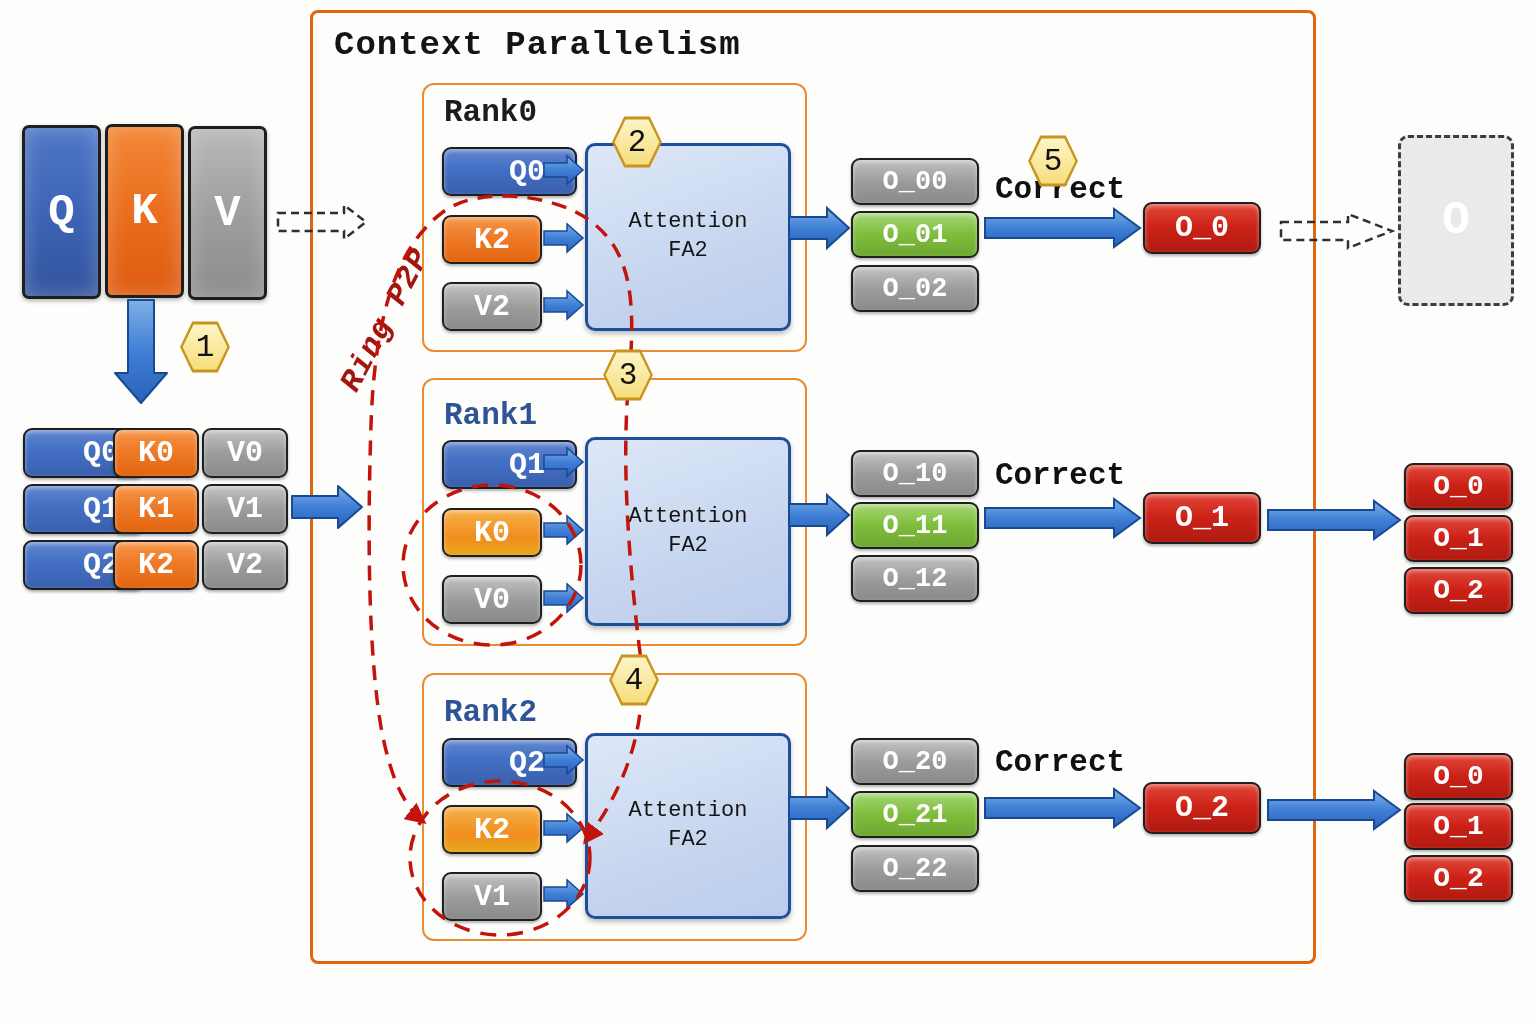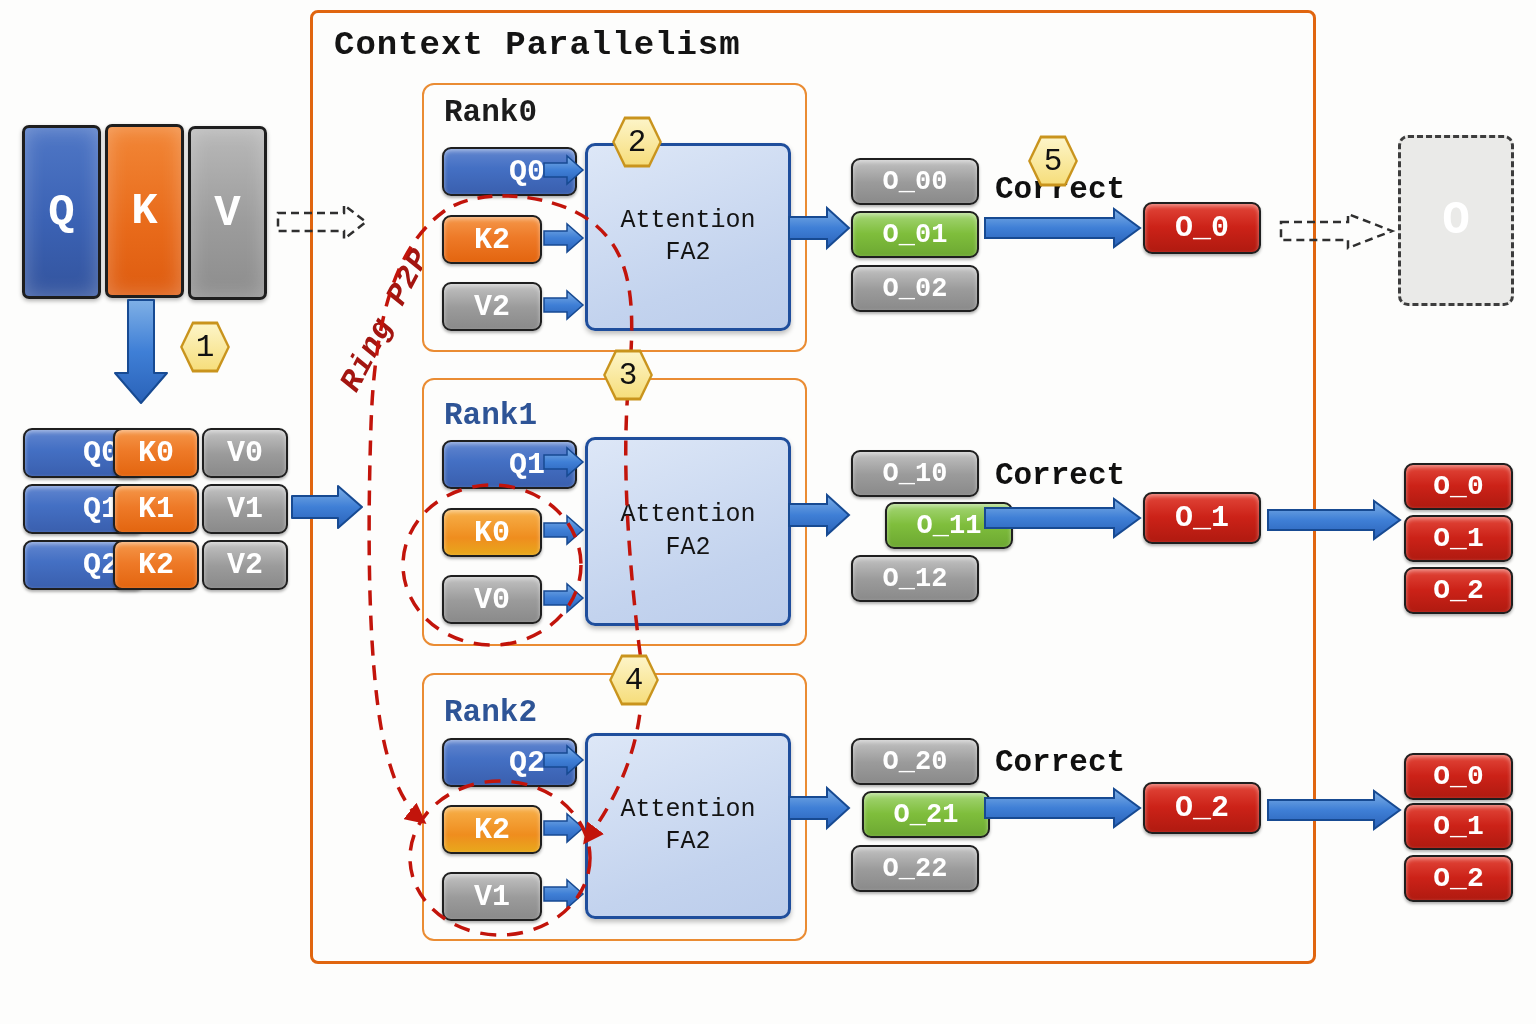--- a/index.html
+++ b/index.html
@@ -50,21 +50,21 @@
   .rank-chip{width:96px;height:45px;font-size:30px;}
   .out-chip{width:124px;height:43px;font-size:27px;}
   .res-chip{width:114px;height:48px;font-size:30px;}
   .stack-chip{width:105px;height:43px;font-size:28px;}
 
   .attn{
     position:absolute;left:585px;width:200px;
     background:linear-gradient(160deg,#dde7f7,#c3d3ee 70%,#bccdeb);
     border:3px solid #1f4e9c;border-radius:10px;
     display:flex;flex-direction:column;align-items:center;justify-content:center;
-    font-size:25px;color:#141414;line-height:1.3;
+    font-size:22px;color:#141414;line-height:1.3;
     box-shadow:0 3px 5px rgba(0,0,0,.25);
   }
   .correct{position:absolute;width:160px;text-align:center;font-size:31px;color:#101010;font-weight:600;}
 
   .merged{
     position:absolute;left:1398px;top:135px;width:110px;height:165px;
     background:#eaeae8;border:3px dashed #3d3d3d;border-radius:10px;
     display:flex;align-items:center;justify-content:center;
     color:#ffffff;font-size:46px;font-weight:600;
   }
@@ -134,36 +134,36 @@
     <div class="rank-box" style="top:378px;"></div>
     <div class="rank-label" style="top:398px;color:#2e5496;">Rank1</div>
     <div class="chip blue rank-chip" style="left:442px;top:440px;">Q1</div>
     <div class="chip orange-recv rank-chip" style="left:442px;top:508px;">K0</div>
     <div class="chip gray rank-chip" style="left:442px;top:575px;">V0</div>
     <div class="attn" style="top:437px;height:183px;">
       <div>Attention</div>
       <div>FA2</div>
     </div>
     <div class="chip gray out-chip" style="left:851px;top:450px;">O_10</div>
-    <div class="chip green out-chip" style="left:851px;top:502px;margin-left:34px;">O_11</div>
+    <div class="chip green out-chip" style="left:851px;top:502px;">O_11</div>
     <div class="chip gray out-chip" style="left:851px;top:555px;">O_12</div>
     <div class="correct" style="left:980px;top:458px;">Correct</div>
     <div class="chip red res-chip" style="left:1143px;top:492px;">O_1</div>
 
     <div class="rank-box" style="top:673px;"></div>
     <div class="rank-label" style="top:695px;color:#2e5496;">Rank2</div>
     <div class="chip blue rank-chip" style="left:442px;top:738px;">Q2</div>
     <div class="chip orange-recv rank-chip" style="left:442px;top:805px;">K2</div>
     <div class="chip gray rank-chip" style="left:442px;top:872px;">V1</div>
     <div class="attn" style="top:733px;height:180px;">
       <div>Attention</div>
       <div>FA2</div>
     </div>
     <div class="chip gray out-chip" style="left:851px;top:738px;">O_20</div>
-    <div class="chip green out-chip" style="left:851px;top:791px;margin-left:11px;">O_21</div>
+    <div class="chip green out-chip" style="left:851px;top:791px;">O_21</div>
     <div class="chip gray out-chip" style="left:851px;top:845px;">O_22</div>
     <div class="correct" style="left:980px;top:745px;">Correct</div>
     <div class="chip red res-chip" style="left:1143px;top:782px;">O_2</div>
 
     <div class="merged">
       <span>O</span>
     </div>
 
     <div class="chip red stack-chip" style="left:1404px;top:463px;">O_0</div>
     <div class="chip red stack-chip" style="left:1404px;top:515px;">O_1</div>

